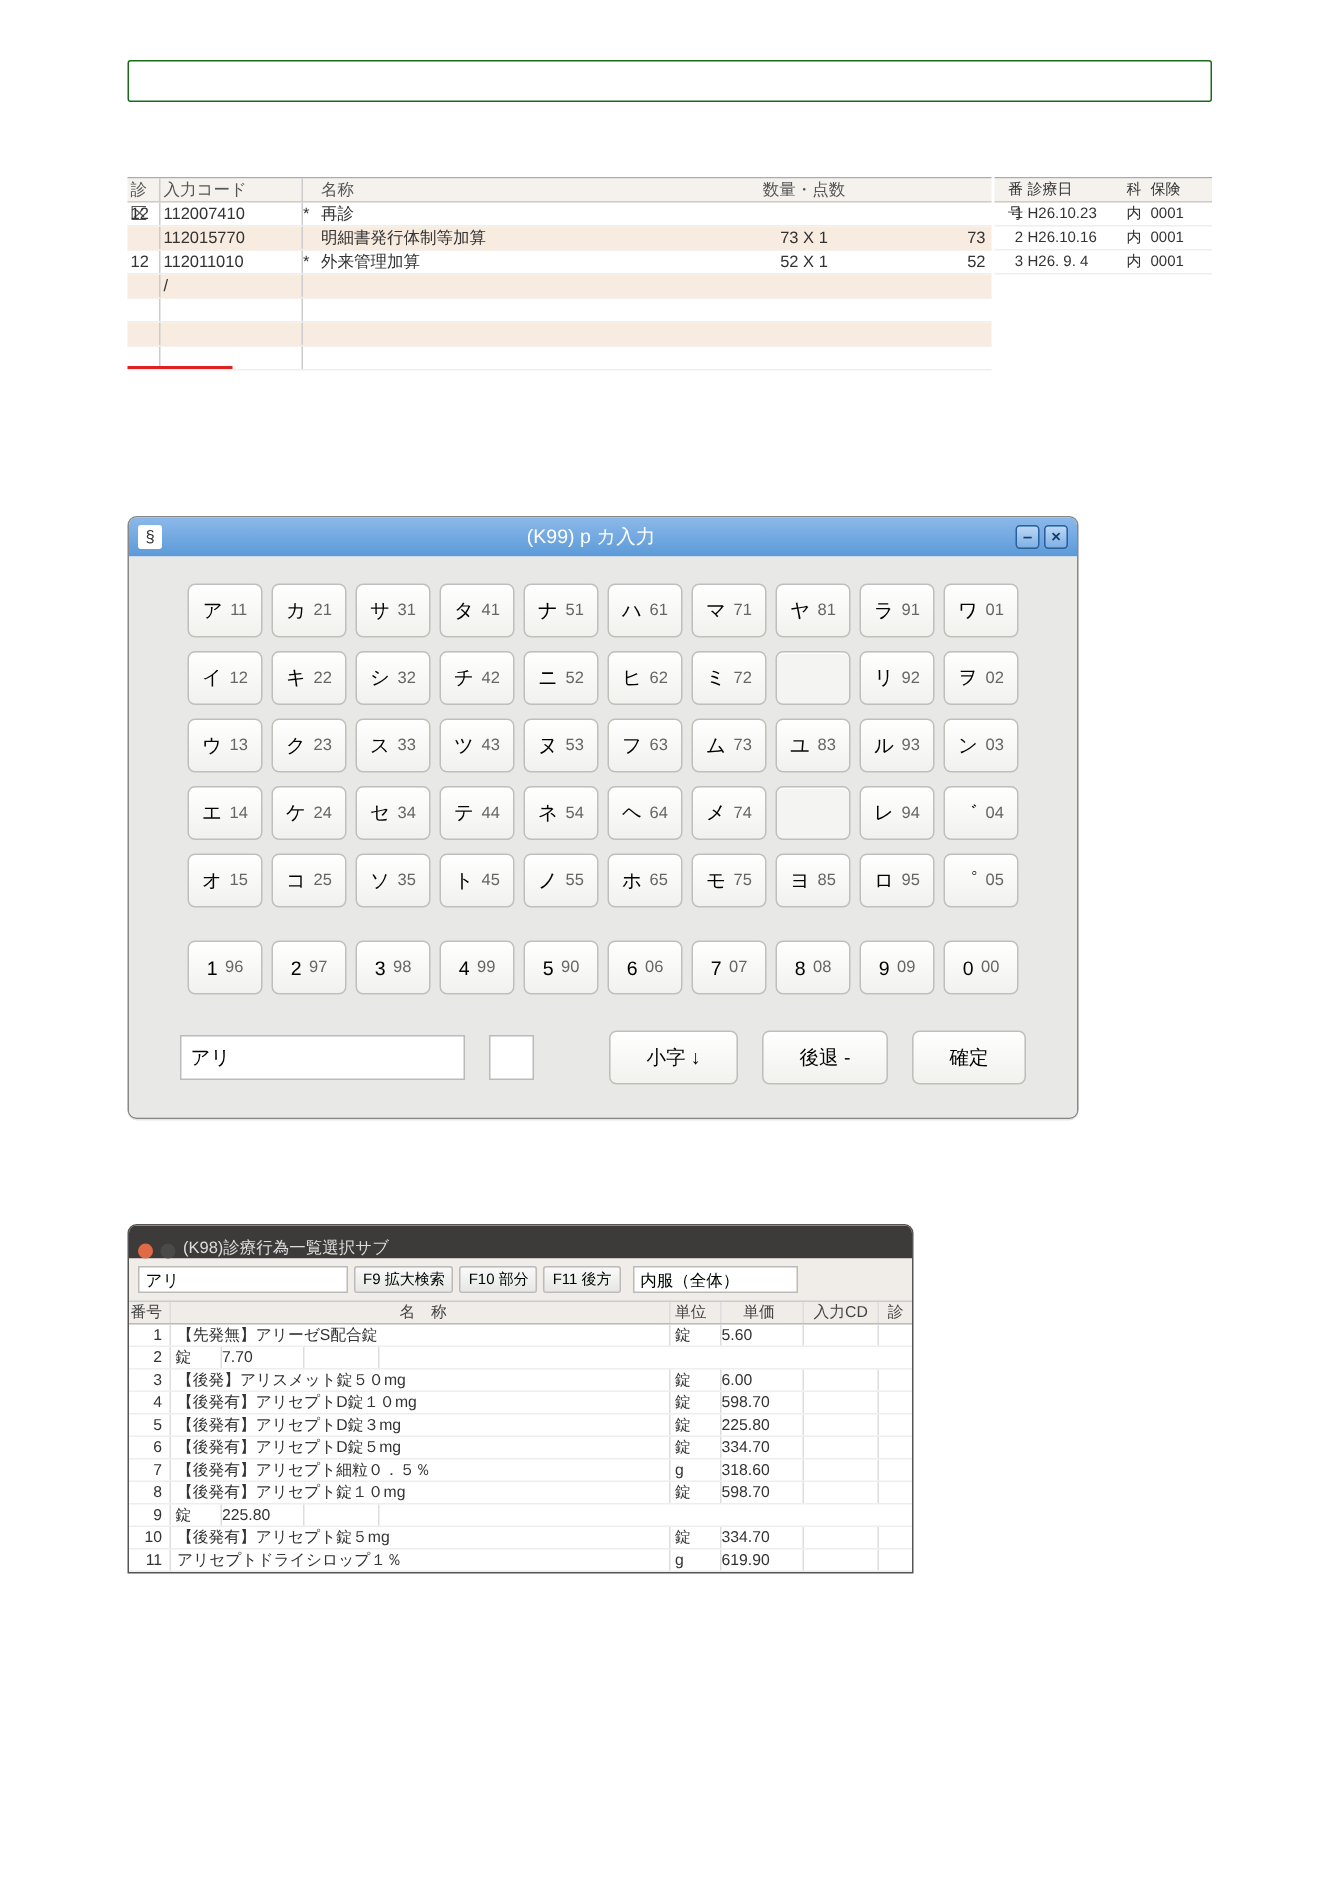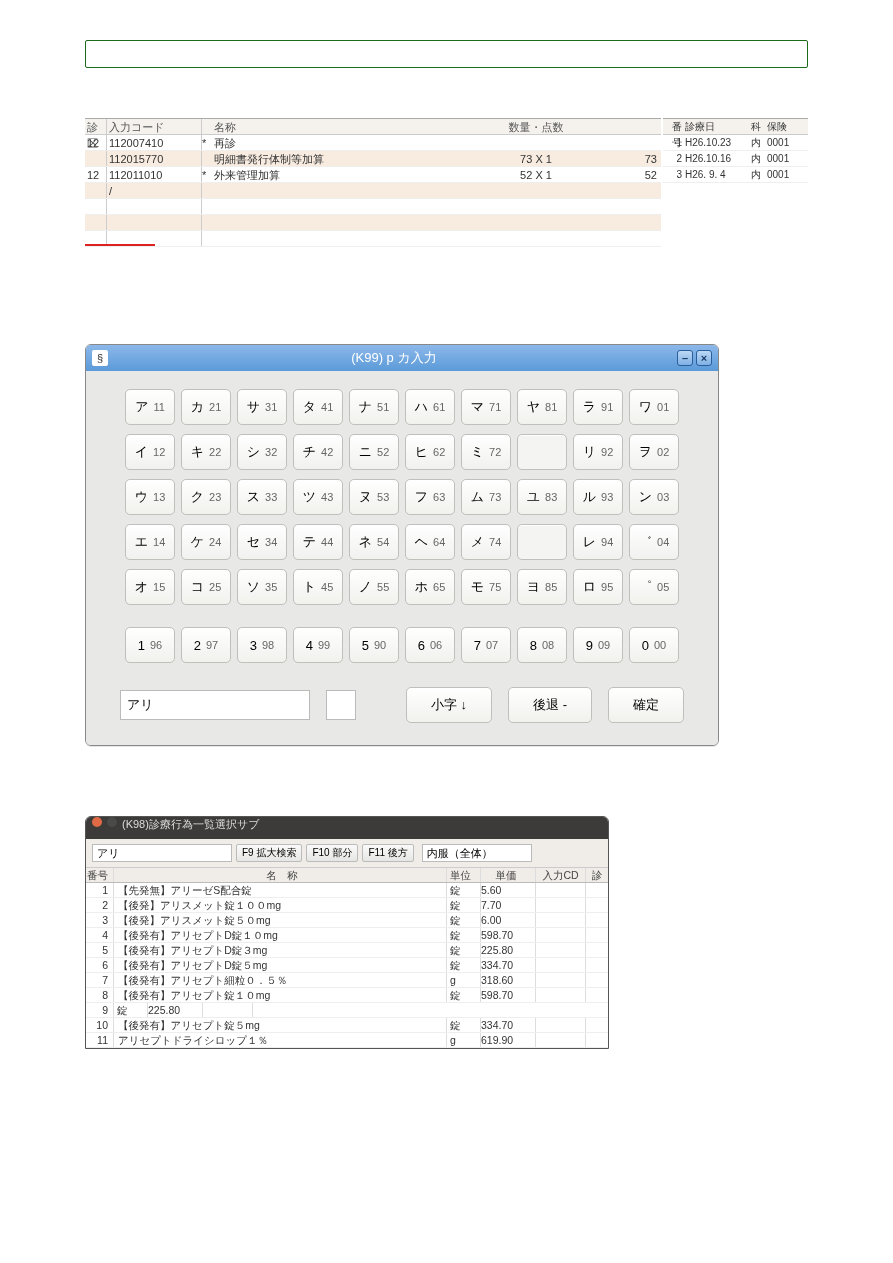--- a/index.html
+++ b/index.html
@@ -169,21 +169,21 @@
     width: 524px;
     border: 1px solid #555;
     border-radius: 6px 6px 0 0;
     overflow: hidden;
   }
   .list-title {
     height: 22px;
     background: #3c3b39;
     color: #ddd;
     display: flex;
-    align-items: flex-start;
+    align-items: flex-end;
     padding: 0 6px;
     font-size: 11px;
     gap: 5px;
   }
   .dot { width: 10px; height: 10px; border-radius: 50%; }
   .dot.r { background: #e06a45; }
   .dot.g { background: #4a4a48; }
   .list-tool {
     background: #f0ece8;
     padding: 5px 6px;
@@ -609,21 +609,20 @@
       <div class="list-row">
         <div class="lc-no">1</div>
         <div class="lc-name">【先発無】アリーゼS配合錠</div>
         <div class="lc-unit">錠</div>
         <div class="lc-price">5.60</div>
         <div class="lc-cd"></div>
         <div class="lc-shin"></div>
       </div>
       <div class="list-row">
         <div class="lc-no">2</div>
-        <div class="lc-name">【後発】アリスメット錠１００mg</div>
         <div class="lc-unit">錠</div>
         <div class="lc-price">7.70</div>
         <div class="lc-cd"></div>
         <div class="lc-shin"></div>
       </div>
       <div class="list-row">
         <div class="lc-no">3</div>
         <div class="lc-name">【後発】アリスメット錠５０mg</div>
         <div class="lc-unit">錠</div>
         <div class="lc-price">6.00</div>

